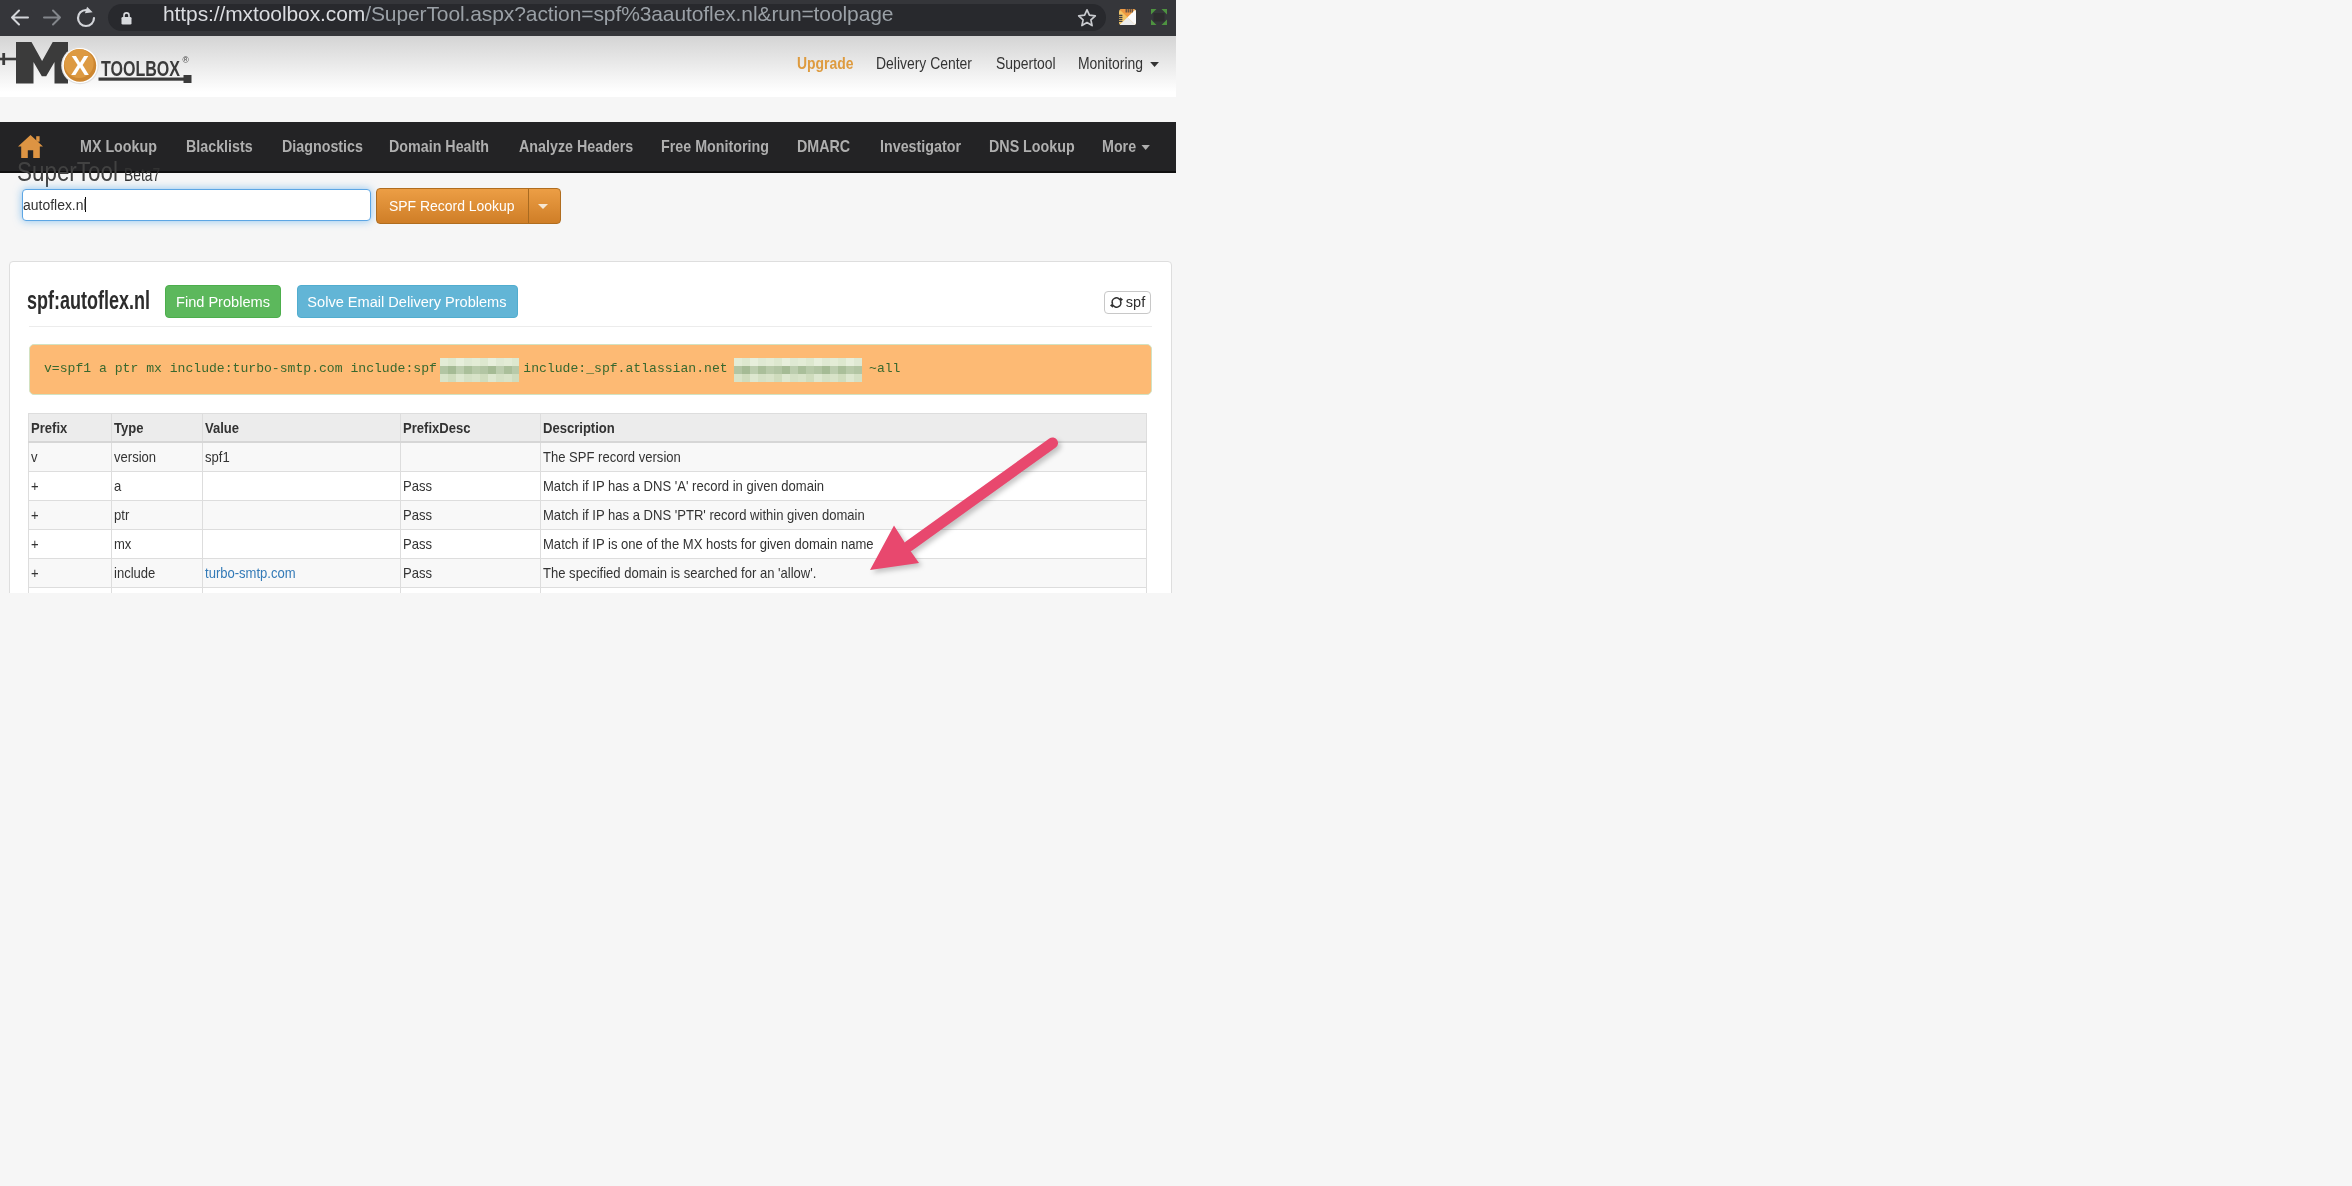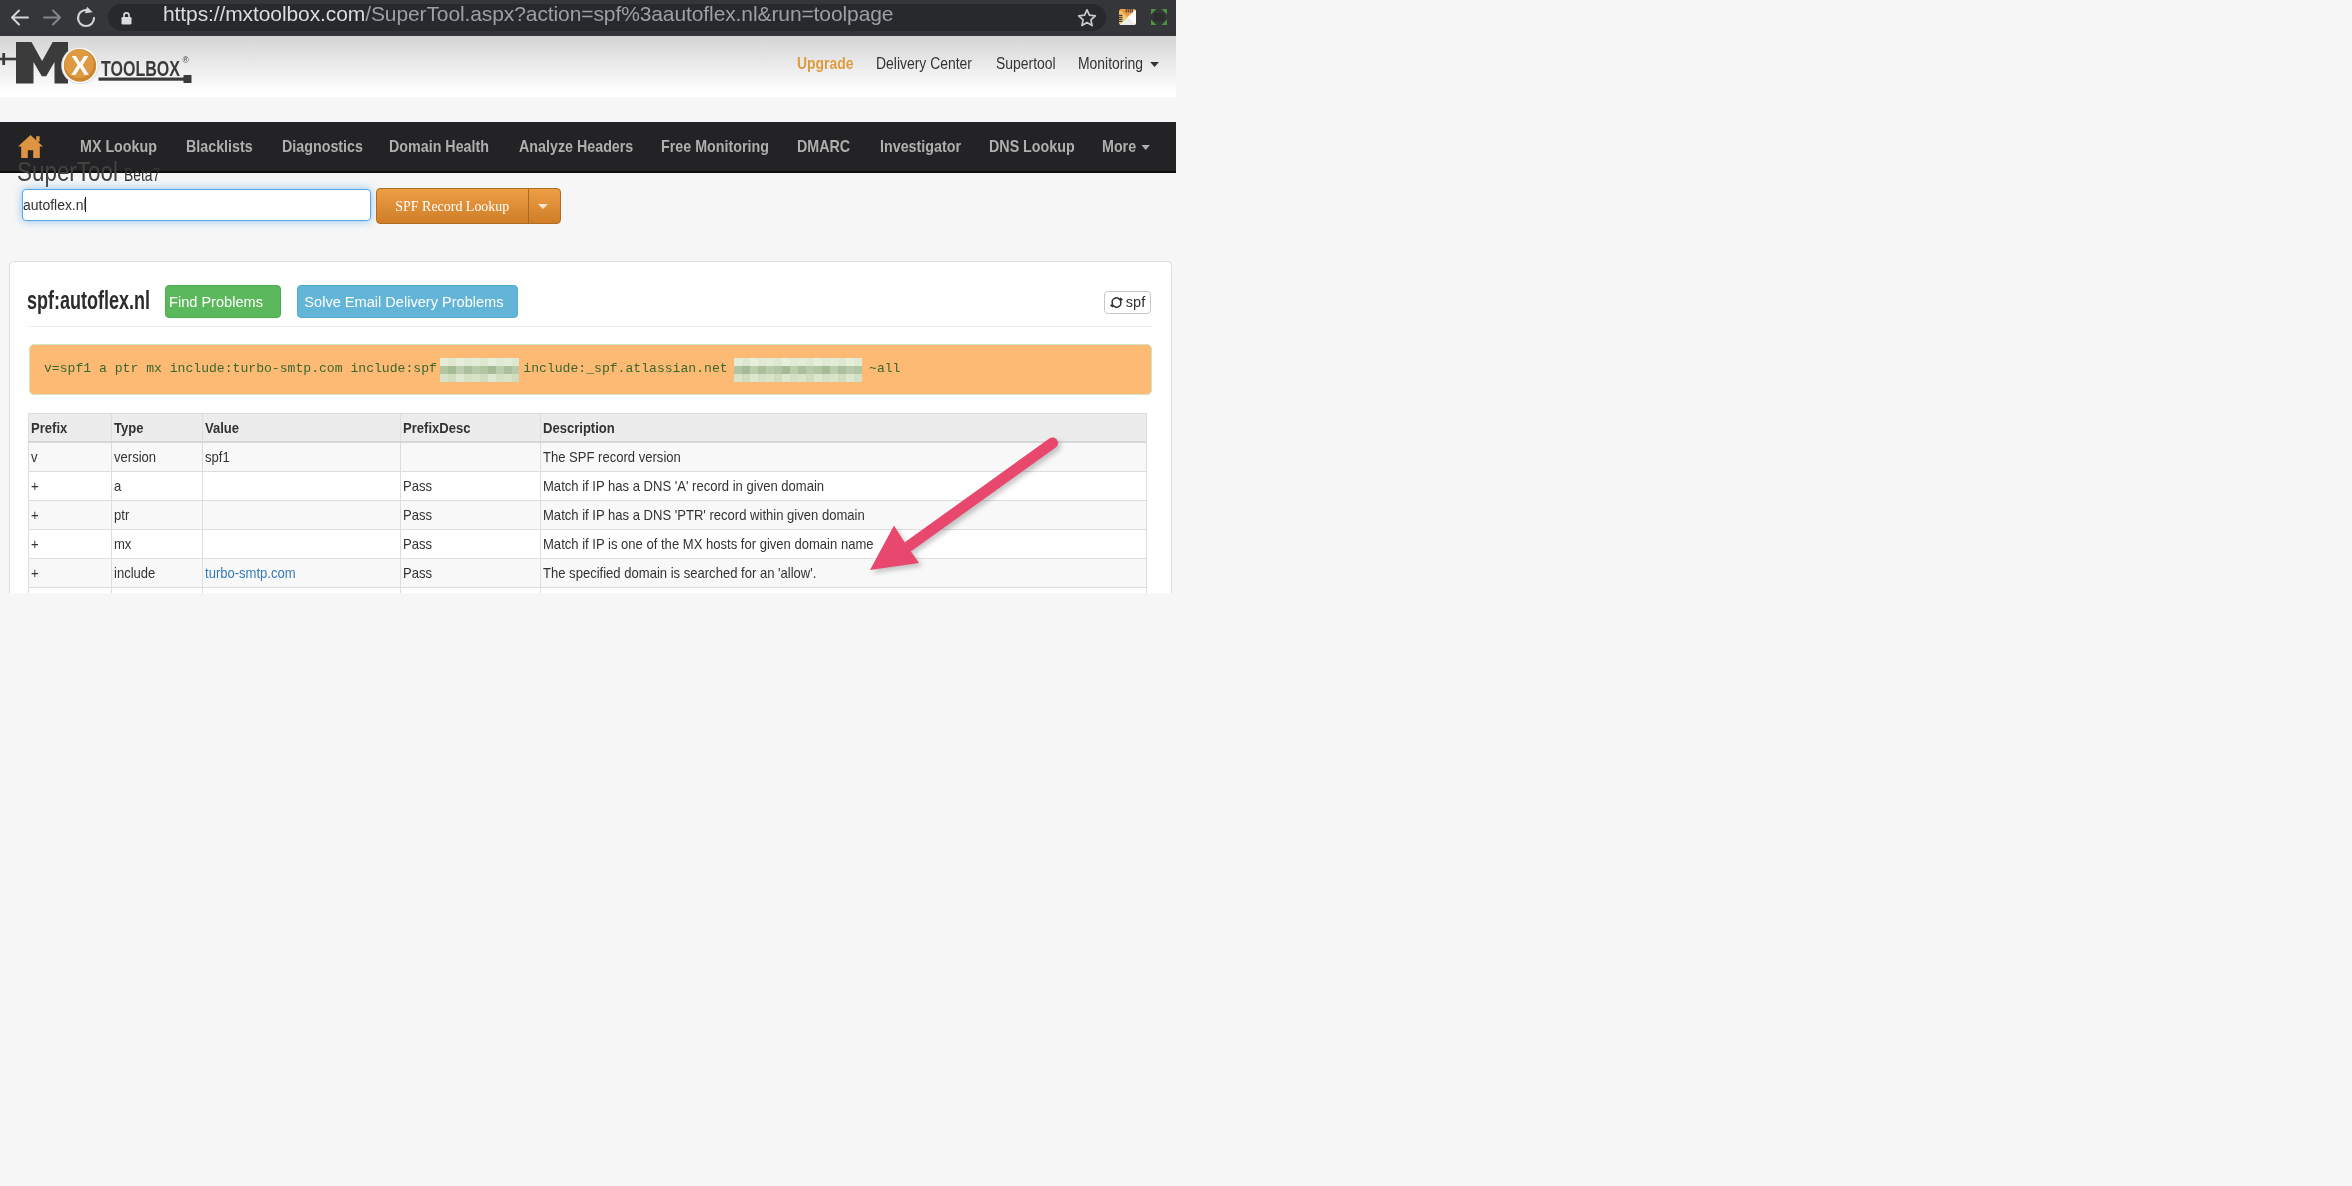--- a/index.html
+++ b/index.html
@@ -35,33 +35,33 @@
 
   
   .searchbox { position:absolute; left:21.5px; top:189px; width:349.5px; height:32px; background:#fff;
                border:1px solid #5da6e4; border-radius:4px; box-shadow:0 0 8px rgba(82,168,236,.65);
                font-size:15.5px; color:#333; line-height:30px; }
   .searchbox .t { display:inline-block; transform:scaleX(0.9); transform-origin:0 50%; margin-right:-8px; }
   .cursor { display:inline-block; width:1.2px; height:15px; background:#000; vertical-align:-2px; }
   .obtn { position:absolute; left:375.5px; top:188px; width:185.5px; height:36px; border-radius:4px;
           background:linear-gradient(#ec9e45, #cf7e27); border:1px solid #b06d1f; }
   .obtn .lbl { position:absolute; left:0; top:0; width:151px; height:32px; line-height:34px; text-align:center;
-               color:#fff; font-size:15.5px;font-family:Liberation Serif, serif; }
+               color:#fff; font-size:15.5px; }
   .obtn .lbl span { display:inline-block; transform:scaleX(0.9); transform-origin:50% 50%; }
   .obtn .div { position:absolute; left:151.5px; top:0; width:1px; height:34px; background:#a86a20; }
   .obtn .car { position:absolute; left:161px; top:15px; width:0; height:0; border-left:5px solid transparent; border-right:5px solid transparent; border-top:5.5px solid #f6e7d3; }
 
   
   .card { position:absolute; left:8.5px; top:261px; width:1163px; height:400px; background:#fff;
           border:1px solid #dedede; border-radius:4px; }
   .chead { position:absolute; left:19px; top:0; width:1123.5px; height:64.5px; border-bottom:1px solid #ececec; }
   .spfh { position:absolute; left:-1.5px; top:24px; font-size:25px; font-weight:bold; color:#2c2c2c;
           transform:scaleX(0.72); transform-origin:0 50%; white-space:nowrap; }
   .btn { position:absolute; top:22.5px; height:33px; border-radius:4px; color:#fff; font-size:15.5px;
-         line-height:32px; }
+         text-align:center; line-height:32px; }
   .btn span { display:inline-block; transform:scaleX(0.94); transform-origin:50% 50%; white-space:nowrap; }
   .bgreen { left:136.5px; width:116px; background:#5cb85c; border:1px solid #4cae4c; }
   .bblue  { left:268.5px; width:220.5px; background:#62b5d6; border:1px solid #51adcf; }
   .bspf { position:absolute; right:1px; top:28.5px; width:47px; height:23.5px; border:1px solid #c8c8c8; border-radius:4px;
           background:#fff; color:#2e2e2e; font-size:14.5px; line-height:21.5px; text-align:center; }
 
   .pre { position:absolute; left:19px; top:82px; width:1123.5px; height:50.5px; background:#fdba74;
          border:1px solid #d2e2c2; border-radius:5px; font-family:"Liberation Mono", monospace;
          font-size:13.1px; color:#38682e; line-height:48px; white-space:pre; padding-left:14.5px; }
   .blur { position:absolute; top:13px; height:24px; overflow:hidden; }

